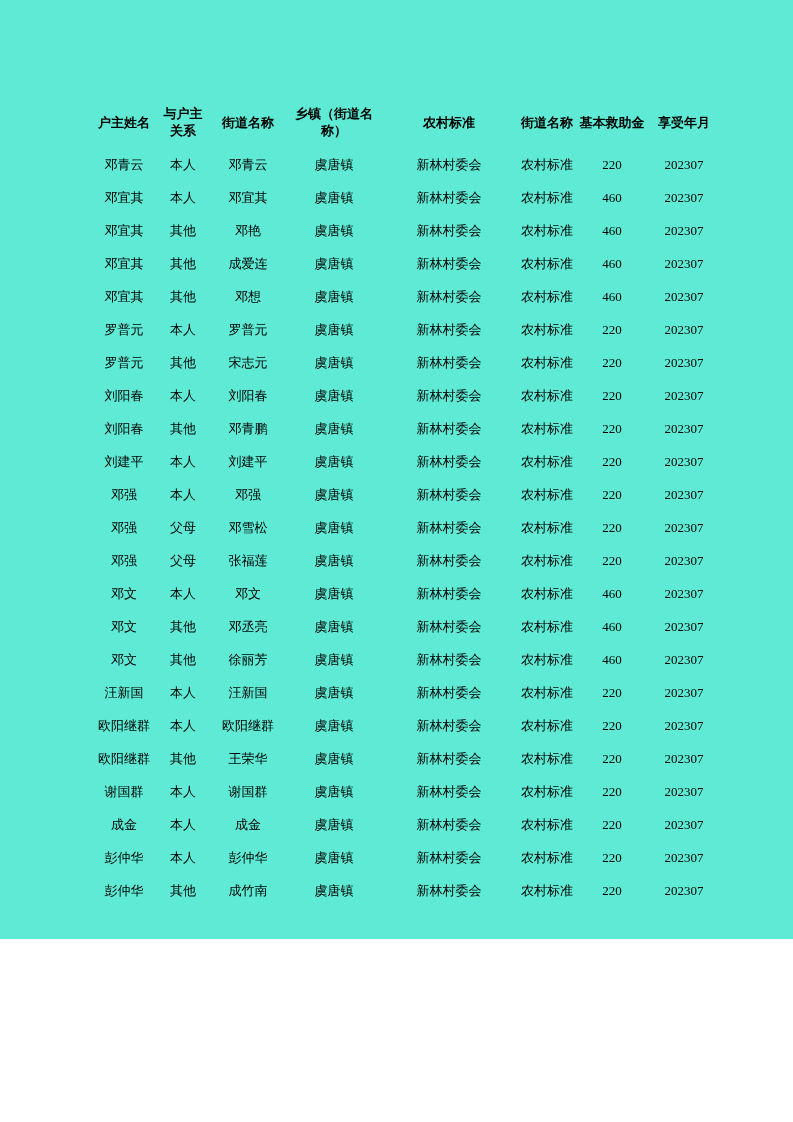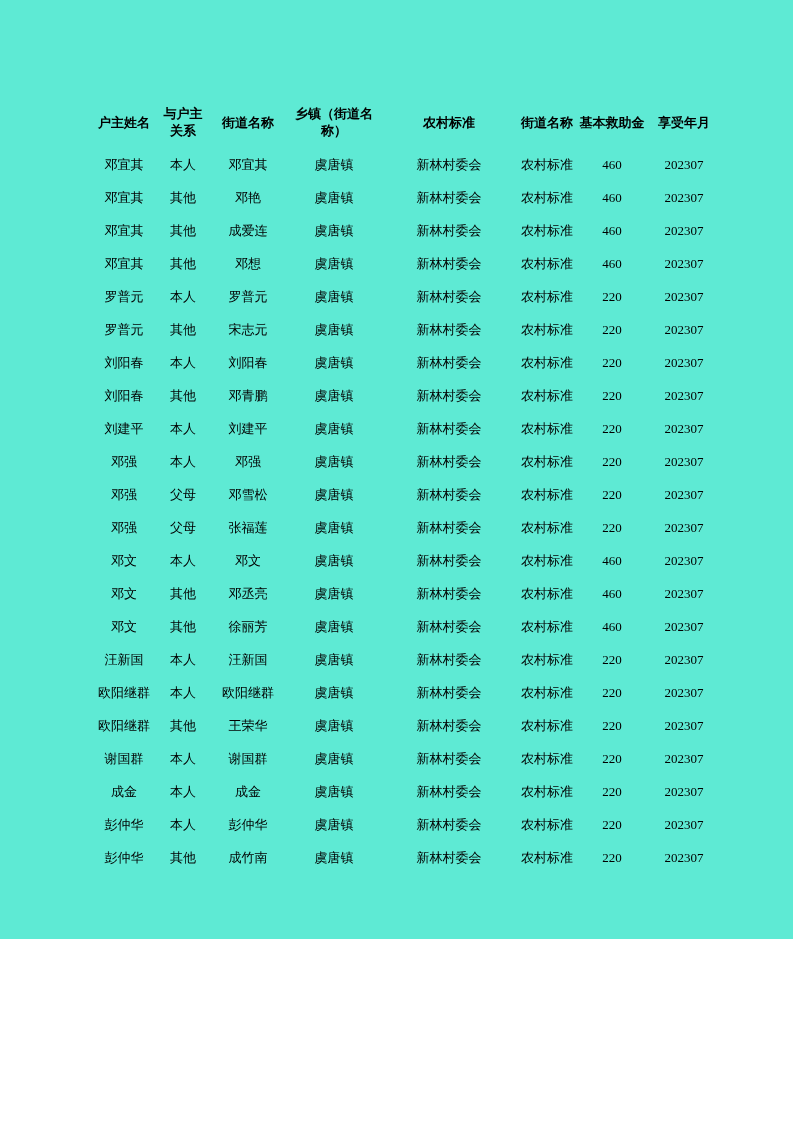--- a/index.html
+++ b/index.html
@@ -80,20 +80,30 @@
           <th>街道名称</th>
           <th>乡镇（街道名称）</th>
           <th>农村标准</th>
           <th>街道名称</th>
           <th>基本救助金</th>
           <th>享受年月</th>
         </tr>
     </thead>
     <tbody>
         <tr>
+          <td>邓青云</td>
+          <td>本人</td>
+          <td>邓青云</td>
+          <td>虞唐镇</td>
+          <td>新林村委会</td>
+          <td>农村标准</td>
+          <td>220</td>
+          <td>202307</td>
+        </tr>
+        <tr>
           <td>邓宜其</td>
           <td>本人</td>
           <td>邓宜其</td>
           <td>虞唐镇</td>
           <td>新林村委会</td>
           <td>农村标准</td>
           <td>460</td>
           <td>202307</td>
         </tr>
         <tr>

